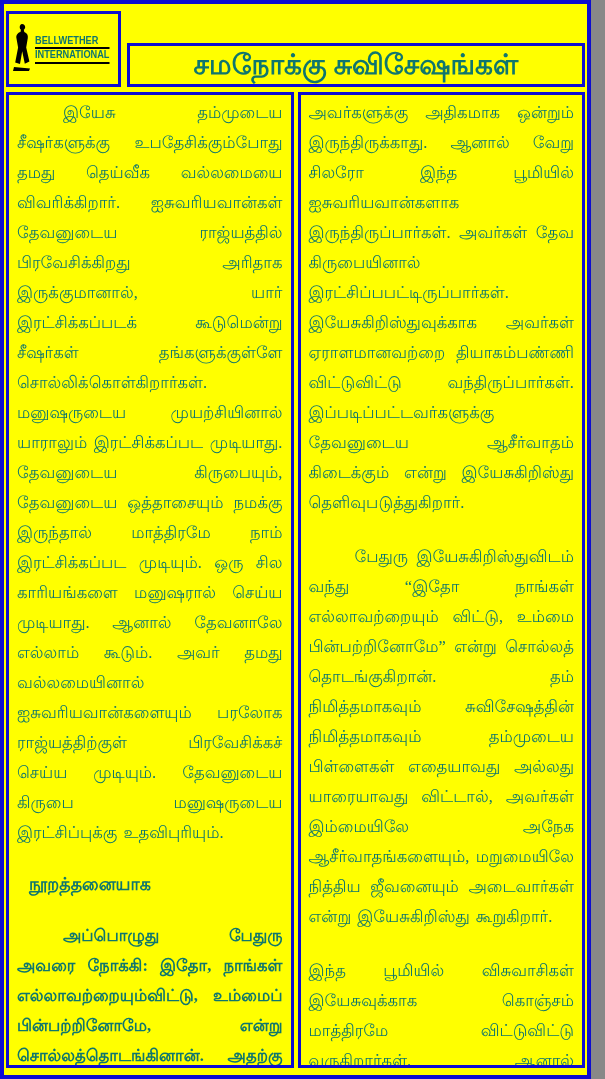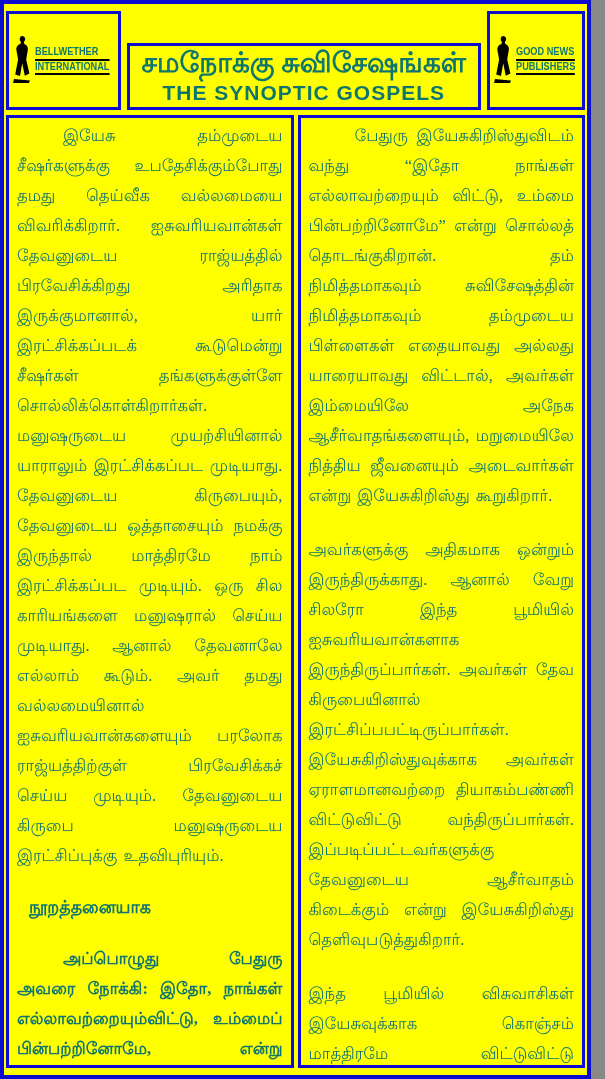--- a/index.html
+++ b/index.html
@@ -79,49 +79,36 @@
         </svg>
       </span>
       <span class="logo-text">
         <span class="logo-line">BELLWETHER</span>
         <span class="logo-line">INTERNATIONAL</span>
       </span>
     </div>
 
     <div class="title-box">
       <div class="title-tamil">சமநோக்கு சுவிசேஷங்கள்</div>
-      <div class="title-english">THE SYNOPTIC GOSPELS</div>
     </div>
 
-    <div class="logo-box">
-      <span class="logo-figure">
-        <svg width="22" height="48" viewBox="0 0 22 48" aria-hidden="true">
-          <path fill="#000" d="M11 1c2 0 3.2 1.4 3.2 3.1 0 1.1-.5 2.1-1.4 2.7l.5 2.2c2.6.9 4 3.3 3.5 5.9l-1.6 9.5 3.2 14.2-4.6 2.2-2.6-12.6-2.2 12.8-4.8-1.6 2.9-15-1.7-9.5c-.5-2.8 1.4-5.4 4.1-6l.4-2.2c-.8-.6-1.2-1.5-1.2-2.5C8.7 2.4 9.7 1 11 1z"></path>
-          <path fill="#000" d="M3 44l16 1.5-1 2.5H2z"></path>
-        </svg>
-      </span>
-      <span class="logo-text">
-        <span class="logo-line">GOOD NEWS</span>
-        <span class="logo-line">PUBLISHERS</span>
-      </span>
-    </div>
 
   </div>
 
   <div class="body-row">
 
     <div class="column">
       <p class="para indent">இயேசு தம்முடைய சீஷர்களுக்கு உபதேசிக்கும்போது தமது தெய்வீக வல்லமையை விவரிக்கிறார். ஐசுவரியவான்கள் தேவனுடைய ராஜ்யத்தில் பிரவேசிக்கிறது அரிதாக இருக்குமானால், யார் இரட்சிக்கப்படக் கூடுமென்று சீஷர்கள் தங்களுக்குள்ளே சொல்லிக்கொள்கிறார்கள். மனுஷருடைய முயற்சியினால் யாராலும் இரட்சிக்கப்பட முடியாது. தேவனுடைய கிருபையும், தேவனுடைய ஒத்தாசையும் நமக்கு இருந்தால் மாத்திரமே நாம் இரட்சிக்கப்பட முடியும். ஒரு சில காரியங்களை மனுஷரால் செய்ய முடியாது. ஆனால் தேவனாலே எல்லாம் கூடும். அவர் தமது வல்லமையினால் ஐசுவரியவான்களையும் பரலோக ராஜ்யத்திற்குள் பிரவேசிக்கச் செய்ய முடியும். தேவனுடைய கிருபை மனுஷருடைய இரட்சிப்புக்கு உதவிபுரியும்.</p>
       <h3 class="section-heading">நூறத்தனையாக</h3>
       <p class="para bold indent">அப்பொழுது பேதுரு அவரை நோக்கி: இதோ, நாங்கள் எல்லாவற்றையும்விட்டு, உம்மைப் பின்பற்றினோமே, என்று சொல்லத்தொடங்கினான். அதற்கு இயேசு பிரதியுத்தரமாக: என்னிமித்தமாகவும், சுவிசேஷத்தினிமித்தமாகவும், வீட்டையாவது, சகோதரரையாவது, சகோதரிகளையாவது, தகப்பனையாவது, தாயையாவது, மனைவியையாவது, பிள்ளைகளையாவது, நிலங்களையாவது விட்டவன் எவனும், இப்பொழுது இம்மையிலே, துன்பங்களோடேகூட நூறத்தனையாக, வீடுகளையும், சகோதரரையும், சகோதரிகளையும், தாய்களையும், பிள்ளைகளையும், நிலங்களையும், மறுமையிலே நித்தியஜீவனையும் அடைவான் என்று மெய்யாகவே உங்களுக்குச் சொல்லுகிறேன். ஆகிலும் முந்தினோர் அநேகர் பிந்தினோராயும், பிந்தினோர் அநேகர் முந்தினோராயும் இருப்பார்கள் என்றார் (மாற்கு 10:28-31).</p>
 
     </div>
 
     <div class="column">
+      <p class="para">அவர்களுக்கு அதிகமாக ஒன்றும் இருந்திருக்காது. ஆனால் வேறு சிலரோ இந்த பூமியில் ஐசுவரியவான்களாக இருந்திருப்பார்கள். அவர்கள் தேவ கிருபையினால் இரட்சிப்பபட்டிருப்பார்கள். இயேசுகிறிஸ்துவுக்காக அவர்கள் ஏராளமானவற்றை தியாகம்பண்ணி விட்டுவிட்டு வந்திருப்பார்கள். இப்படிப்பட்டவர்களுக்கு தேவனுடைய ஆசீர்வாதம் கிடைக்கும் என்று இயேசுகிறிஸ்து தெளிவுபடுத்துகிறார்.</p>
       <p class="para indent">பேதுரு இயேசுகிறிஸ்துவிடம் வந்து “இதோ நாங்கள் எல்லாவற்றையும் விட்டு, உம்மை பின்பற்றினோமே” என்று சொல்லத் தொடங்குகிறான். தம் நிமித்தமாகவும் சுவிசேஷத்தின் நிமித்தமாகவும் தம்முடைய பிள்ளைகள் எதையாவது அல்லது யாரையாவது விட்டால், அவர்கள் இம்மையிலே அநேக ஆசீர்வாதங்களையும், மறுமையிலே நித்திய ஜீவனையும் அடைவார்கள் என்று இயேசுகிறிஸ்து கூறுகிறார்.</p>
-      <p class="para">அவர்களுக்கு அதிகமாக ஒன்றும் இருந்திருக்காது. ஆனால் வேறு சிலரோ இந்த பூமியில் ஐசுவரியவான்களாக இருந்திருப்பார்கள். அவர்கள் தேவ கிருபையினால் இரட்சிப்பபட்டிருப்பார்கள். இயேசுகிறிஸ்துவுக்காக அவர்கள் ஏராளமானவற்றை தியாகம்பண்ணி விட்டுவிட்டு வந்திருப்பார்கள். இப்படிப்பட்டவர்களுக்கு தேவனுடைய ஆசீர்வாதம் கிடைக்கும் என்று இயேசுகிறிஸ்து தெளிவுபடுத்துகிறார்.</p>
       <p class="para">இந்த பூமியில் விசுவாசிகள் இயேசுவுக்காக கொஞ்சம் மாத்திரமே விட்டுவிட்டு வருகிறார்கள். ஆனால் இயேசுகிறிஸ்துவோ நமக்கு தம்முடைய நித்திய ஜீவனையே கொடுக்கிறார். விசுவாசிகளில் அநேகர் ஐசுவரியவான்களாக இருப்பதில்லை. ஆகையினால் இவர்கள் விடுவதற்கும் இவர்களிடத்தில் அதிகமாகயிராது.</p>
 
     </div>
 
   </div>
 
 </div>
 
 </body></html>

